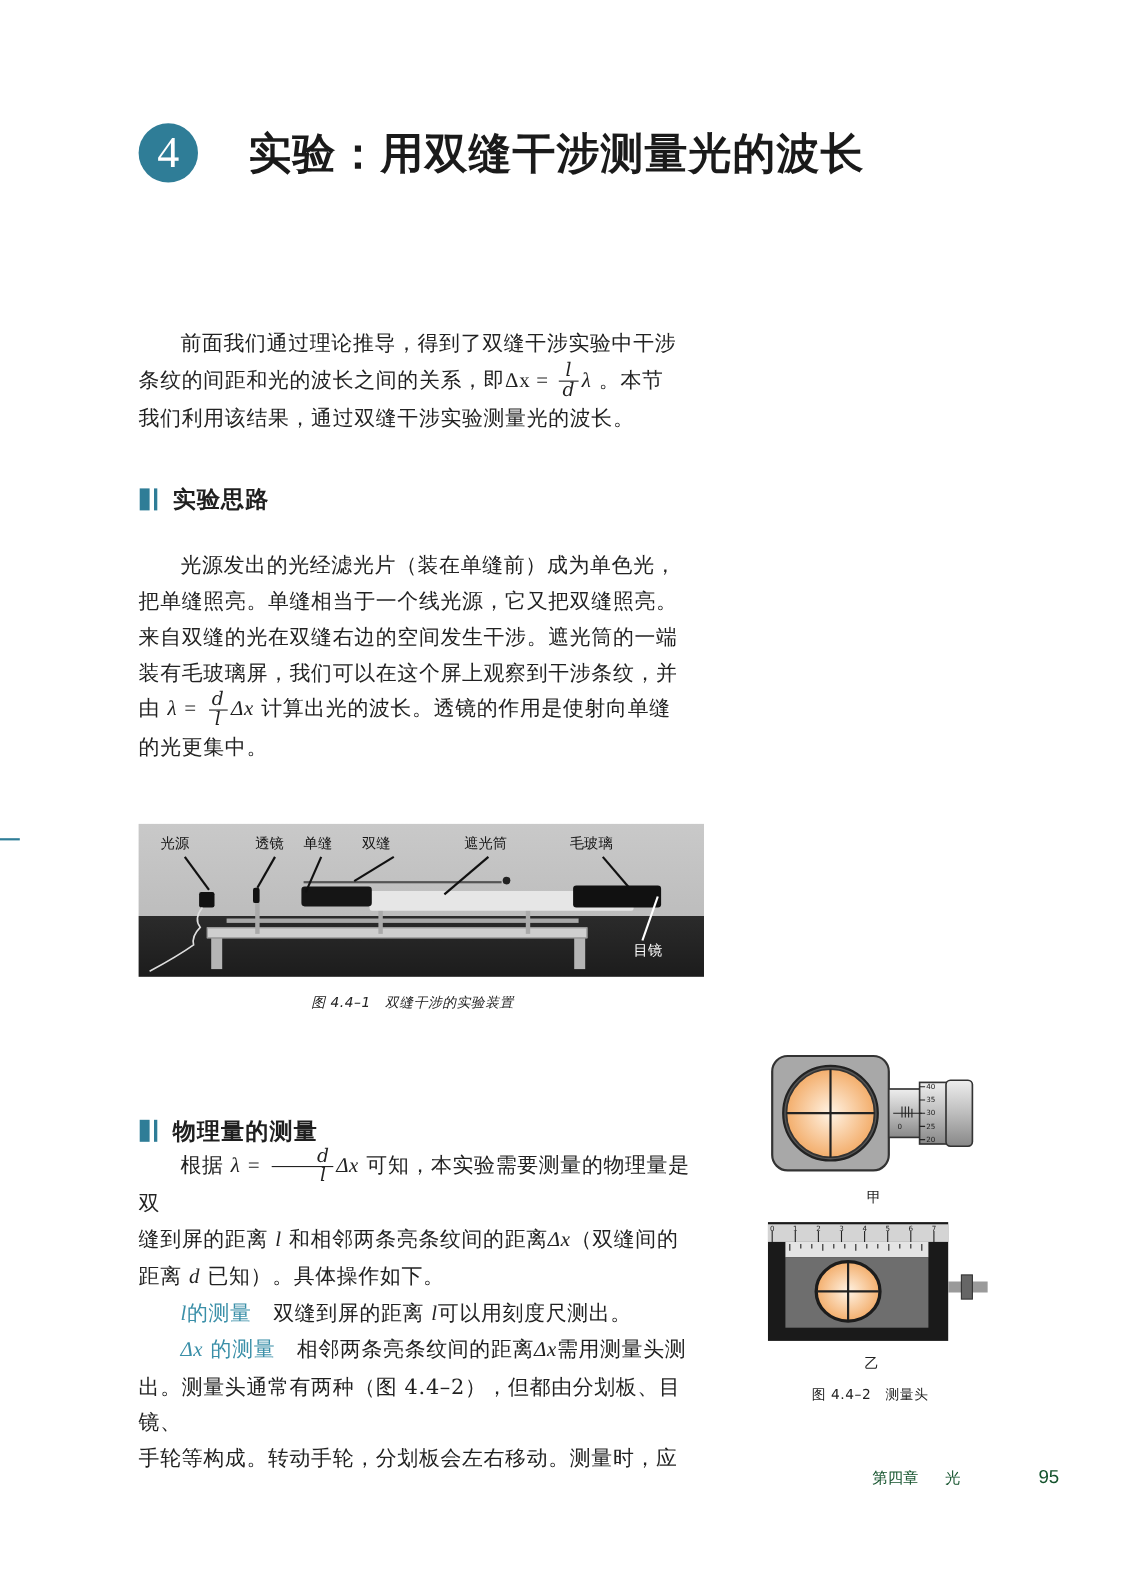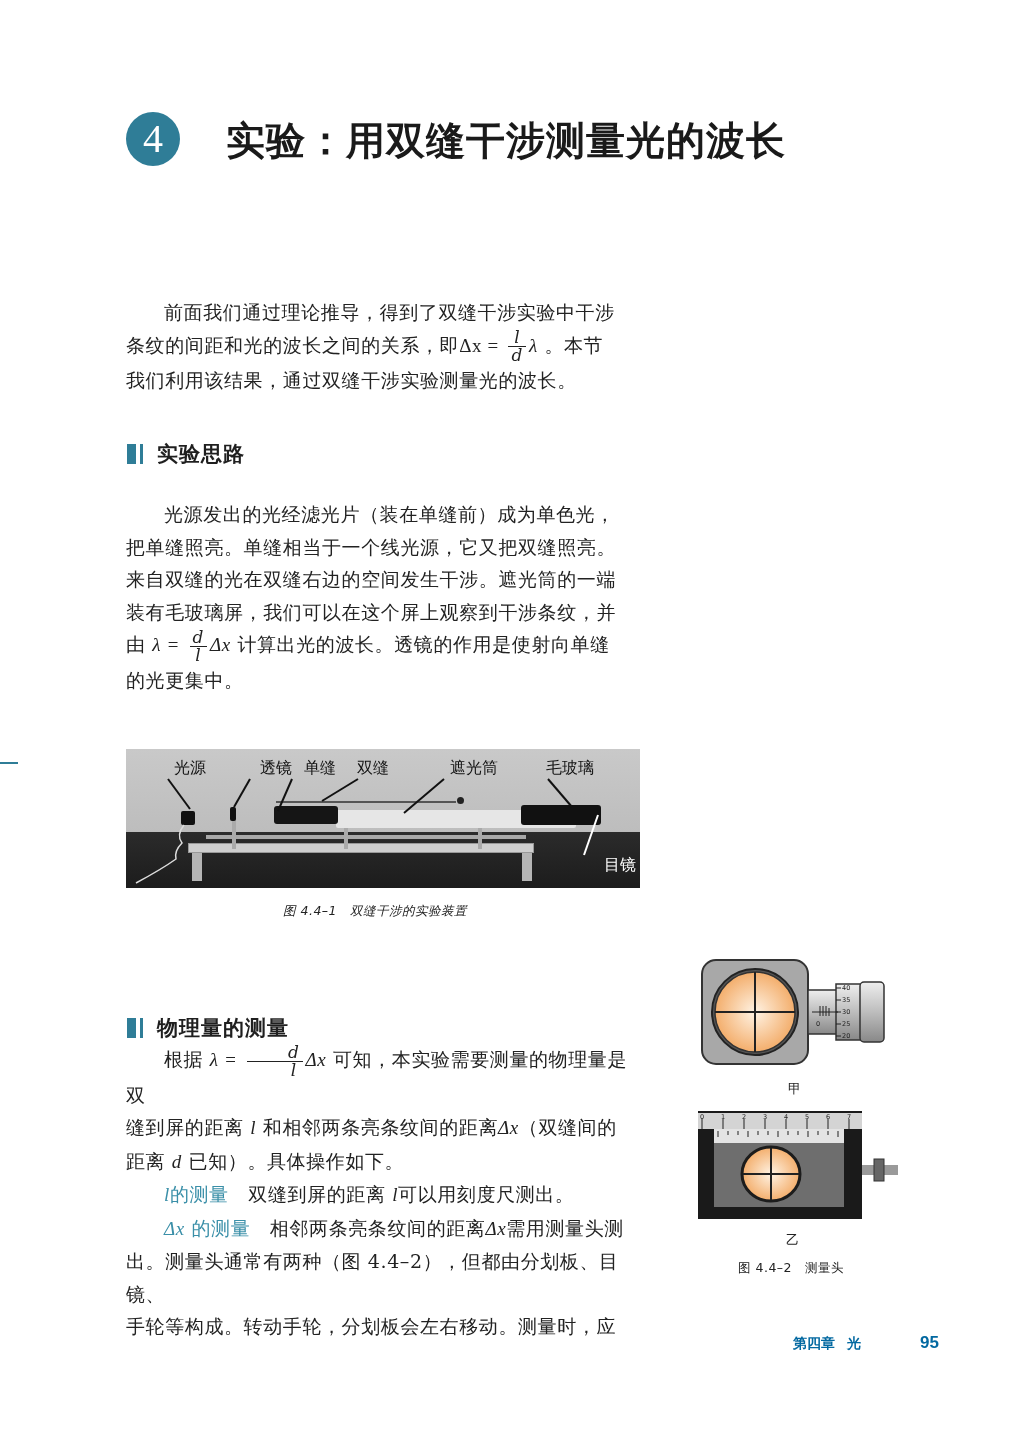--- a/index.html
+++ b/index.html
@@ -28,21 +28,21 @@
   .section-head { position: absolute; left: 127px; display: flex; align-items: center; }
   .section-bar { width: 9px; height: 20px; background: #2f7d97; margin-right: 4px; }
   .section-bar2 { width: 3px; height: 20px; background: #2f7d97; margin-right: 14px; }
   .section-title { font-family: "DejaVu Sans", sans-serif; font-weight: bold; font-size: 21px; color: #1f1f1f; letter-spacing: 1px; }
 
   .teal-label { color: #3a8fa8; }
 
   
   .fig1 { position: absolute; left: 126px; top: 749px; width: 514px; height: 139px; overflow: hidden;
           background: linear-gradient(to bottom, #c9c9c9 0%, #bdbdbd 60%, #2b2b2b 60%, #1c1c1c 100%); }
-  .fig1 .lbl { position: absolute; font-family: "DejaVu Sans", sans-serif; font-size: 16px; color: #111; margin-left: 28px; }
+  .fig1 .lbl { position: absolute; font-family: "DejaVu Sans", sans-serif; font-size: 13px; color: #111; }
   .fig1 .lbl.white { color: #fff; }
   .fig1 .tube { position: absolute; left: 210px; top: 61px; width: 240px; height: 18px; background: #e6e6e6; border-radius: 2px; }
   .fig1 .tube-left { position: absolute; left: 148px; top: 57px; width: 64px; height: 18px; background: #151515; border-radius: 3px; }
   .fig1 .tube-right { position: absolute; left: 395px; top: 56px; width: 80px; height: 20px; background: #111; border-radius: 3px; }
   .fig1 .rail { position: absolute; left: 62px; top: 94px; width: 346px; height: 10px; background: #cfcfcf; border: 1px solid #999; }
   .fig1 .rail2 { position: absolute; left: 80px; top: 86px; width: 320px; height: 4px; background: #a8a8a8; }
   .fig1 .leg { position: absolute; width: 10px; height: 28px; background: #b5b5b5; top: 104px; }
   .fig1 .post { position: absolute; width: 4px; height: 30px; background: #aaa; top: 70px; }
   .fig1 .rod { position: absolute; left: 150px; top: 52px; width: 180px; height: 2px; background: #555; }
   .fig1 .knob { position: absolute; left: 331px; top: 48px; width: 7px; height: 7px; background: #222; border-radius: 50%; }
@@ -52,21 +52,21 @@
 
   .caption { position: absolute; font-family: "DejaVu Sans", sans-serif; font-size: 12.5px; color: #222; letter-spacing: 0.5px; }
 
   
   .fig2a { position: absolute; left: 700px; top: 958px; width: 188px; height: 108px; }
   .fig2b { position: absolute; left: 698px; top: 1111px; width: 200px; height: 110px; }
   .sub-label { position: absolute; font-family: "DejaVu Sans", sans-serif; font-size: 13px; color: #222; }
 
   .left-mark { position: absolute; left: 0; top: 762px; width: 18px; height: 2px; background: #2f7d97; }
 
-  .footer { position: absolute; left: 793px; top: 1333px; font-family: "DejaVu Sans", sans-serif; font-size: 14px; color: #0369a1; display: flex; gap: 12px; align-items: baseline; font-weight: bold; }
+  .footer { position: absolute; left: 793px; top: 1333px; font-family: "DejaVu Sans", sans-serif; font-size: 14px; color: #14532d; display: flex; gap: 24px; align-items: baseline; }
   .footer .pn { font-family: "Liberation Sans", sans-serif; font-size: 17px; margin-left: 47px; }
 </style>
 </head>
 <body>
 
 <div class="chapter-num">4</div>
 <h1 class="page-title">实验：用双缝干涉测量光的波长</h1>
 
 <div class="para" style="top:296px;">
   <div class="indent">前面我们通过理论推导，得到了双缝干涉实验中干涉</div>

